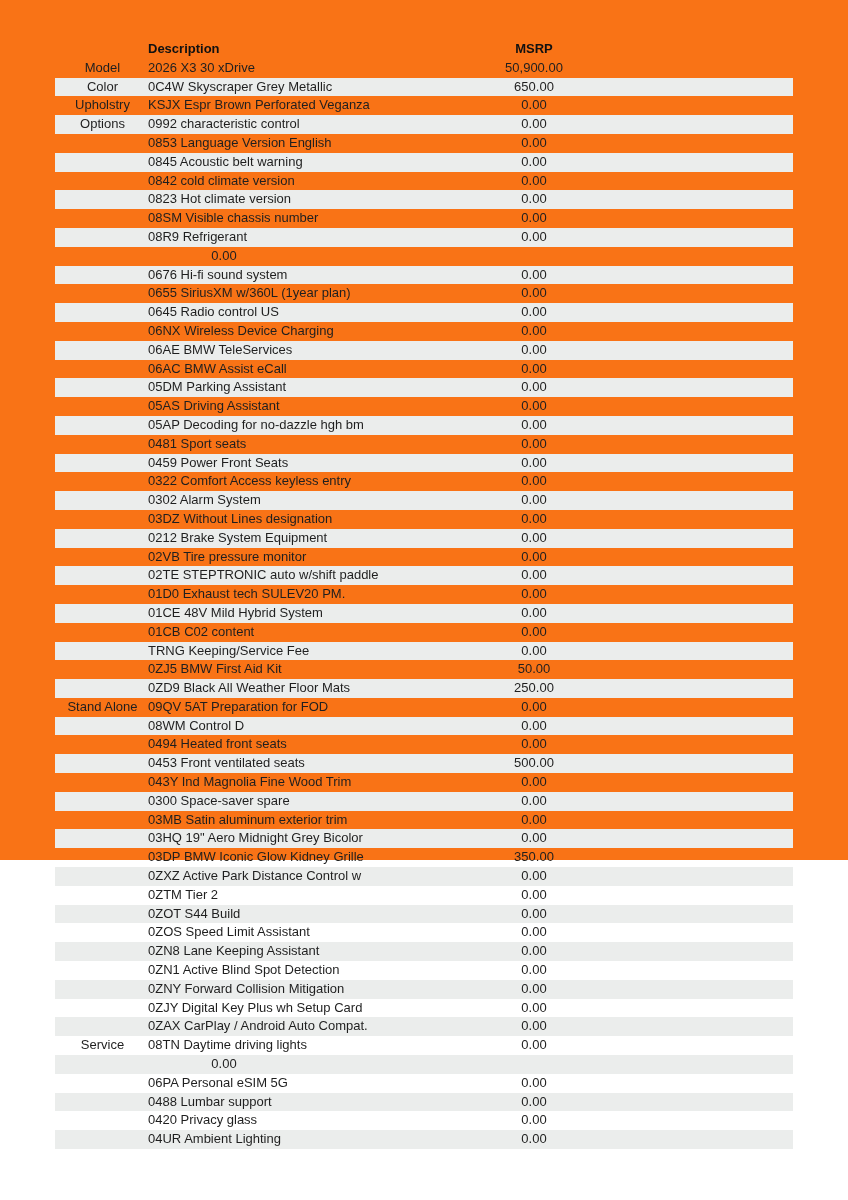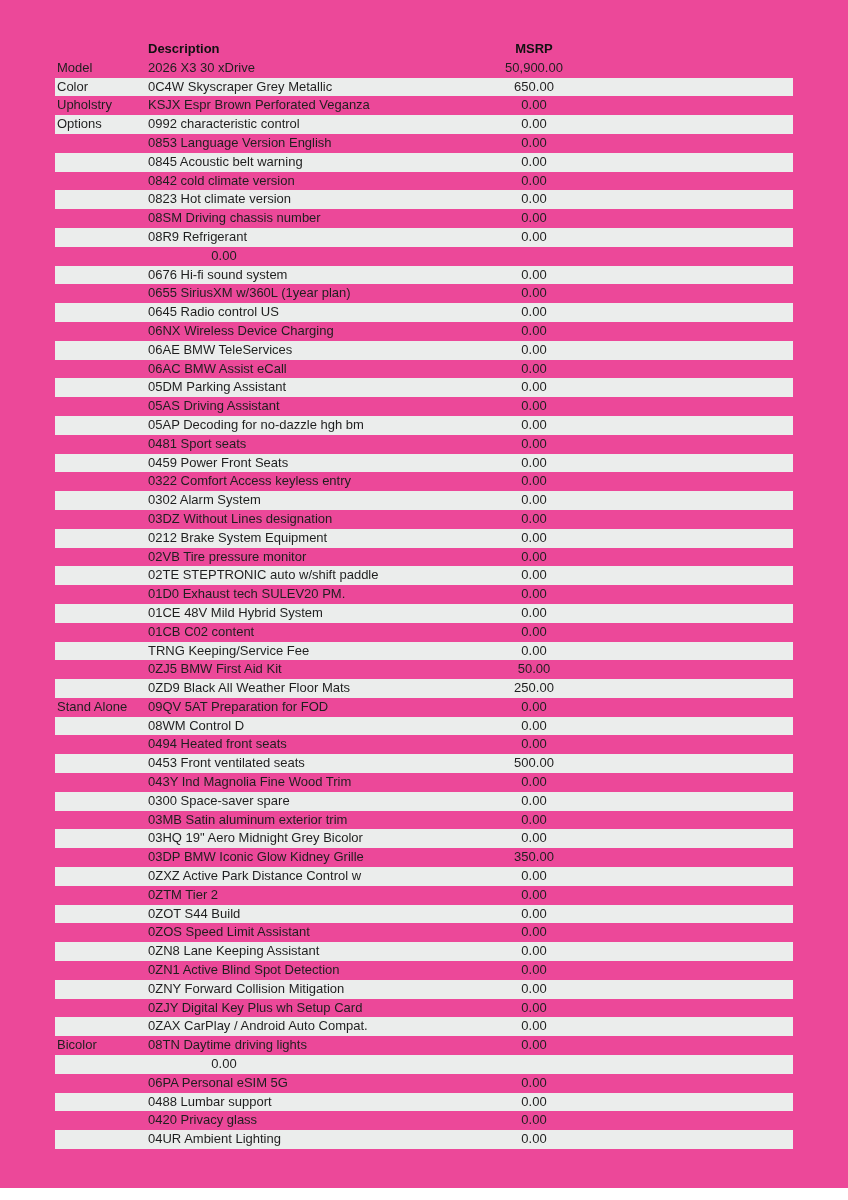--- a/index.html
+++ b/index.html
@@ -10,22 +10,22 @@
     width: 848px;
     height: 1200px;
     background: #ffffff;
     overflow: hidden;
     font-family: "Liberation Sans", sans-serif;
     color: var(--text, #1f1f1f);
   }
   .page {
     position: relative;
     width: 848px;
-    height: 1188px;
-    background: #ec4899;
+    height: 860px;
+    background: #f97316;
   }
   .table {
     position: absolute;
     left: 55px;
     top: 40px;
     width: 738px;
   }
   .row {
     display: flex;
     align-items: center;
@@ -35,20 +35,21 @@
     white-space: nowrap;
   }
   .row.stripe {
     background: var(--stripe, #ebedec);
   }
   .c-cat {
     width: 93px;
     padding-left: 2px;
     box-sizing: border-box;
     overflow: hidden;
+    text-align: center;
   }
   .c-desc {
     width: 310px;
     overflow: hidden;
   }
   .c-msrp {
     width: 152px;
     text-align: center;
   }
   .c-fill {
@@ -118,21 +119,21 @@
     <div class="c-fill"></div>
   </div>
         <div class="row stripe">
     <div class="c-cat"></div>
     <div class="c-desc">0823 Hot climate version</div>
     <div class="c-msrp">0.00</div>
     <div class="c-fill"></div>
   </div>
         <div class="row">
     <div class="c-cat"></div>
-    <div class="c-desc">08SM Driving chassis number</div>
+    <div class="c-desc">08SM Visible chassis number</div>
     <div class="c-msrp">0.00</div>
     <div class="c-fill"></div>
   </div>
         <div class="row stripe">
     <div class="c-cat"></div>
     <div class="c-desc">08R9 Refrigerant</div>
     <div class="c-msrp">0.00</div>
     <div class="c-fill"></div>
   </div>
         <div class="row">
@@ -380,21 +381,21 @@
     <div class="c-msrp">0.00</div>
     <div class="c-fill"></div>
   </div>
         <div class="row stripe">
     <div class="c-cat"></div>
     <div class="c-desc">0ZAX CarPlay / Android Auto Compat.</div>
     <div class="c-msrp">0.00</div>
     <div class="c-fill"></div>
   </div>
         <div class="row">
-    <div class="c-cat">Bicolor</div>
+    <div class="c-cat">Service</div>
     <div class="c-desc">08TN Daytime driving lights</div>
     <div class="c-msrp">0.00</div>
     <div class="c-fill"></div>
   </div>
         <div class="row stripe">
     <div class="c-cat"></div>
     <div class="c-msrp">0.00</div>
     <div class="c-fill"></div>
   </div>
         <div class="row">

